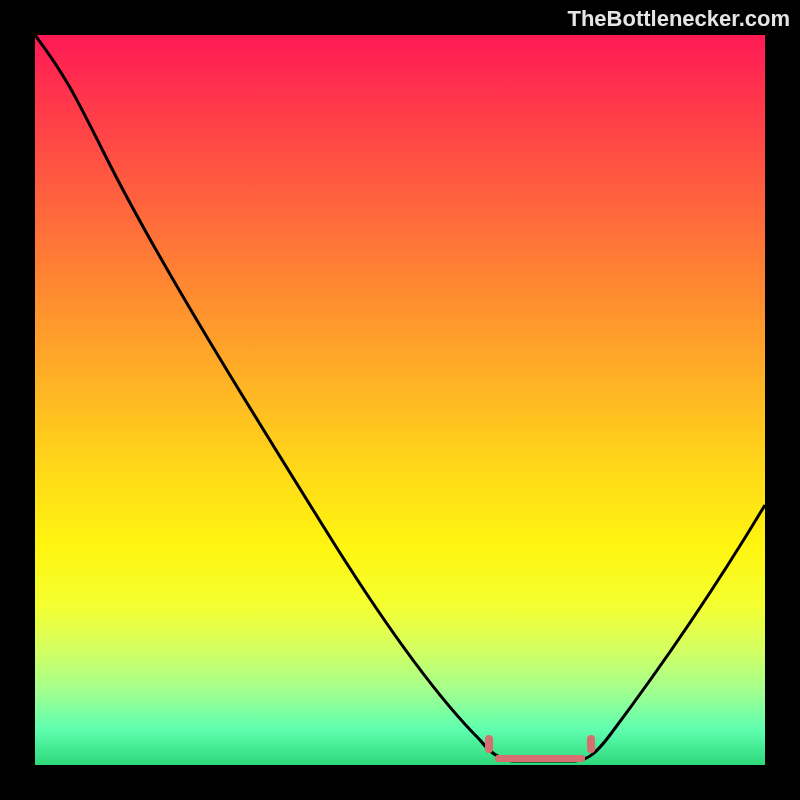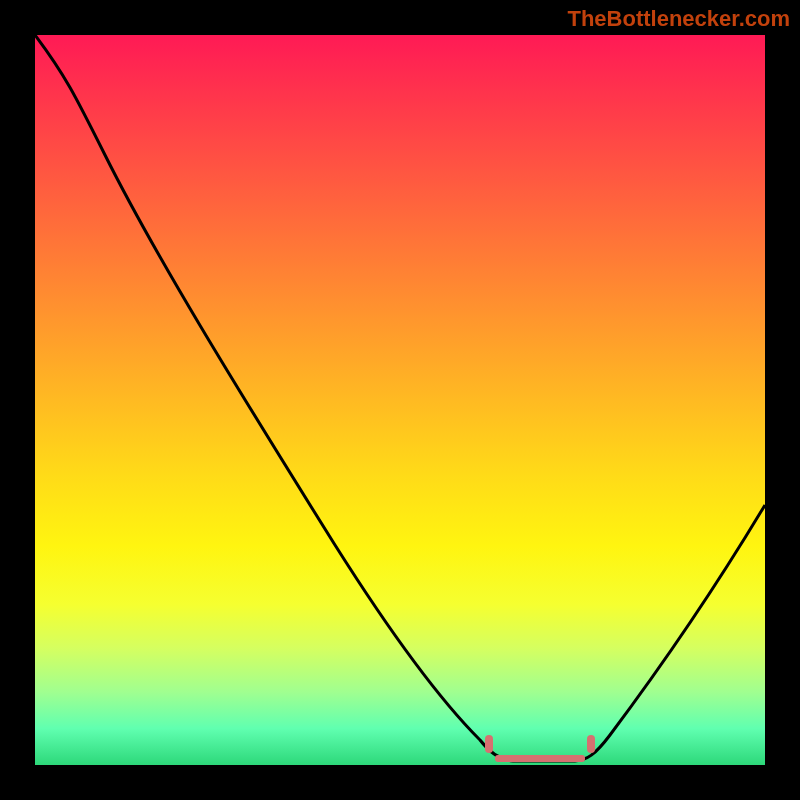--- a/index.html
+++ b/index.html
@@ -13,21 +13,21 @@
   }
   .container {
     width: 800px;
     height: 800px;
     position: relative;
   }
   .watermark {
     position: absolute;
     top: 6px;
     right: 10px;
-    color: #c2410c;
+    color: #e5e5e5;
     font-size: 22px;
     font-weight: bold;
     z-index: 10;
   }
   .plot-area {
     position: absolute;
     top: 35px;
     left: 35px;
     width: 730px;
     height: 730px;

